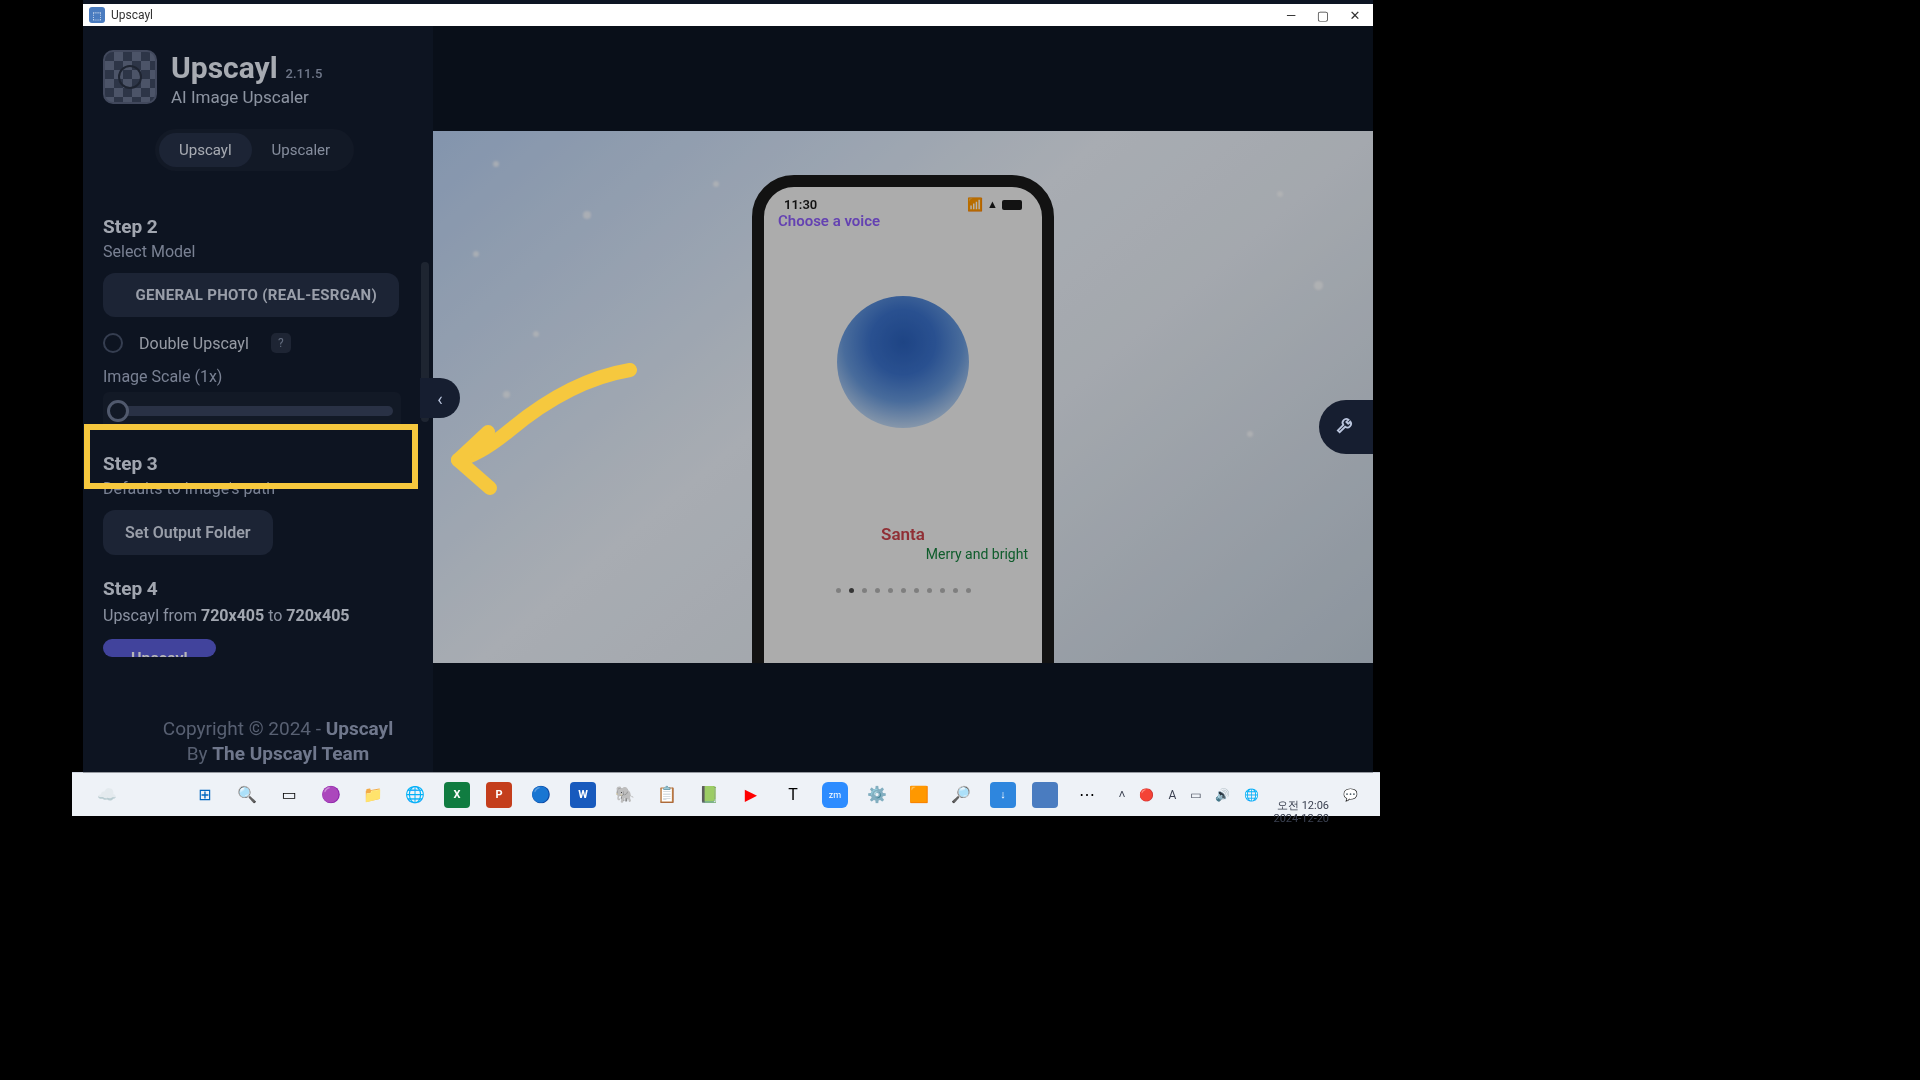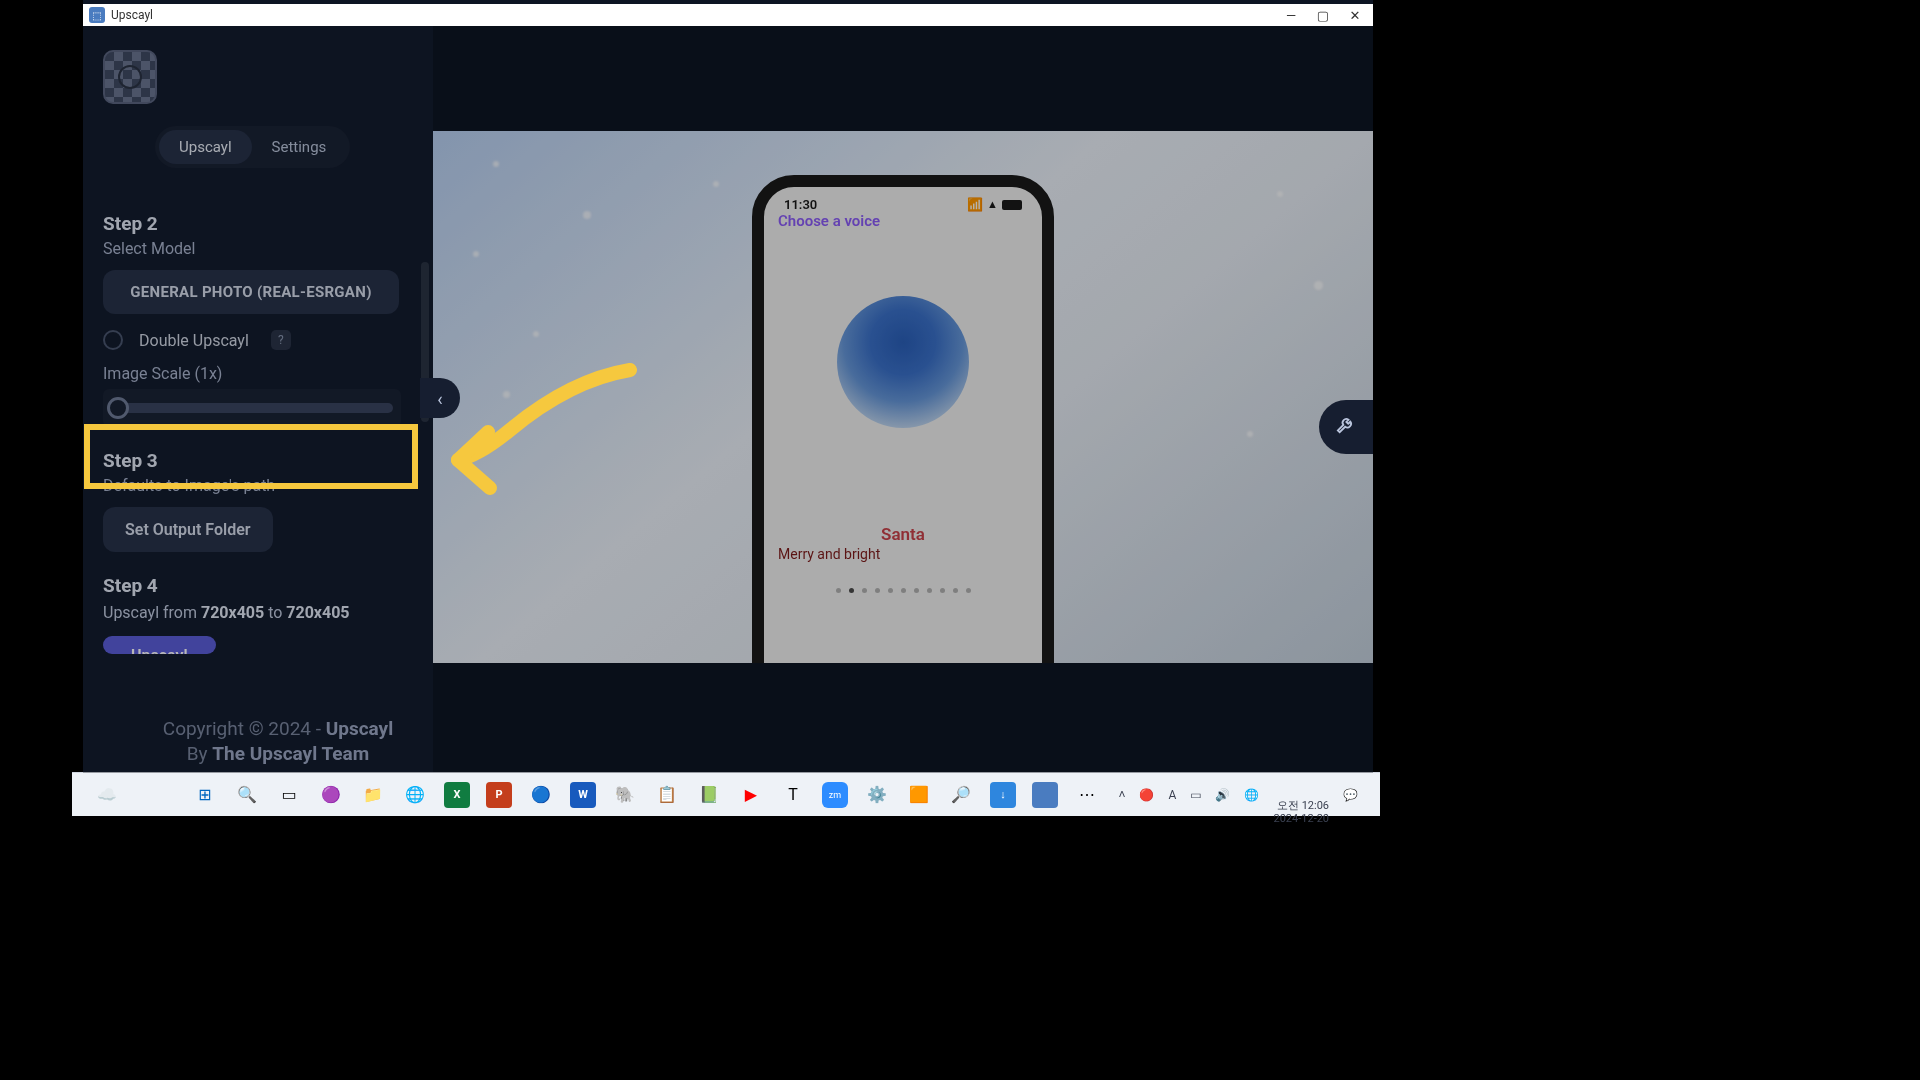--- a/index.html
+++ b/index.html
@@ -20,21 +20,21 @@
 .app-logo::after { content: ""; position: absolute; top: 50%; left: 50%; width: 20px; height: 20px; border: 2px solid #2a3345; border-radius: 50%; transform: translate(-50%, -50%); }
 .app-title { font-size: 30px; font-weight: 700; color: #e8edf7; }
 .app-version { font-size: 13px; color: #9aa6bf; font-weight: 500; margin-left: 4px; }
 .app-subtitle { font-size: 17px; color: #c3cde0; margin-top: 2px; }
 
 .tab-pill { display: inline-flex; background: #1a2335; border-radius: 22px; padding: 4px; margin-left: 52px; margin-bottom: 22px; }
 .tab-btn { padding: 8px 20px; border-radius: 18px; font-size: 15px; color: #b8c3d9; cursor: pointer; }
 .tab-btn.active { background: #27324a; color: #e8edf7; }
 
 .btn { display: inline-block; background: #27324a; color: #d5dceb; padding: 13px 22px; border-radius: 12px; font-size: 16px; font-weight: 600; cursor: pointer; }
-.btn.model { width: 296px; text-align: center; font-weight: 700; font-size: 15px; letter-spacing: 0.3px; }
+.btn.model { width: 296px; text-align: right; font-weight: 700; font-size: 15px; letter-spacing: 0.3px; }
 
 .step-head { font-size: 19px; font-weight: 700; color: #e0e7f4; margin-top: 22px; margin-bottom: 4px; }
 .step-sub { font-size: 16px; color: #a8b3cc; margin-bottom: 12px; }
 
 .row-check { display: flex; align-items: center; gap: 16px; margin-top: 16px; }
 .chk { width: 20px; height: 20px; border: 2px solid #4a5670; border-radius: 50%; }
 .help-badge { background: #2a3448; color: #8a96b0; width: 20px; height: 20px; border-radius: 5px; display: inline-flex; align-items: center; justify-content: center; font-size: 12px; margin-left: 6px; }
 
 .scale-label { font-size: 16px; color: #a8b3cc; margin-top: 14px; }
 .slider-wrap { width: 298px; height: 38px; display: flex; align-items: center; margin-top: 6px; background: #1a2335; border-radius: 6px; padding: 0 8px; }
@@ -50,21 +50,21 @@
 .footer-txt b { color: #9aa6c2; font-weight: 700; }
 
 .preview { position: absolute; top: 131px; left: 433px; right: 547px; height: 532px; background: linear-gradient(140deg, #b6cef0 0%, #d7e4f5 28%, #e9eff7 43%, #e3e9f1 60%, #c2cedb 100%); overflow: hidden; }
 .snow { position: absolute; width: 6px; height: 6px; background: rgba(255,255,255,0.65); border-radius: 50%; filter: blur(1px); }
 .phone { position: absolute; top: 44px; left: 50%; transform: translateX(-50%); width: 302px; height: 600px; background: #efefef; border: 12px solid #1a1a1a; border-radius: 42px; padding: 8px 14px; }
 .phone-status { display: flex; justify-content: space-between; align-items: center; font-size: 13px; font-weight: 600; color: #1a1a1a; margin-top: 2px; padding: 0 6px; }
 .phone-signal { display: flex; gap: 4px; align-items: center; }
 .phone-heading { text-align: left; font-size: 15px; font-weight: 600; margin-top: 0; color: #8b5cf6; }
 .voice-circle { width: 132px; height: 132px; border-radius: 50%; background: radial-gradient(circle at 50% 35%, #2a5fb8 0%, #3a70c8 30%, #6596d8 55%, #cfe0f2 85%); margin: 66px auto 0; }
 .voice-name { text-align: center; font-size: 17px; font-weight: 600; color: #c8424a; margin-top: 96px; }
-.voice-sub { text-align: left; font-size: 14px; color: #7f1d1d; margin-top: 2px; }
+.voice-sub { text-align: right; font-size: 14px; color: #15803d; margin-top: 2px; }
 .page-dots { display: flex; gap: 8px; justify-content: center; margin-top: 26px; }
 .pdot { width: 5px; height: 5px; background: #b0b0b0; border-radius: 50%; }
 .pdot.on { background: #4a4a4a; }
 .collapse-btn2 { position: absolute; top: 378px; left: 420px; width: 40px; height: 40px; background: #161e30; border-radius: 0 20px 20px 0; display: flex; align-items: center; justify-content: center; color: #bac5dd; font-size: 18px; z-index: 6; }
 
 .tools-btn { position: absolute; top: 400px; right: 547px; width: 54px; height: 54px; background: #161e30; border-radius: 27px 0 0 27px; display: flex; align-items: center; justify-content: center; color: #bac5dd; z-index: 6; }
 
 .highlight-box { position: absolute; top: 424px; left: 84px; width: 334px; height: 65px; border: 6px solid #f6c83e; z-index: 8; }
 .arrow { position: absolute; top: 360px; left: 440px; z-index: 8; }
 
@@ -97,25 +97,32 @@
 <div class="titlebar-right" style="right: 558px;">
   <div class="winbtn">―</div>
   <div class="winbtn">▢</div>
   <div class="winbtn">✕</div>
 </div>
 
 <div class="sidebar">
   <div class="side-scroll"></div>
   <div class="app-head">
     <div class="app-logo"></div>
+    <div>
+      <div>
+        <span class="app-title">Upscayl</span>
+        <span class="app-version">2.11.5</span>
+      </div>
+      <div class="app-subtitle">AI Image Upscaler</div>
+    </div>
   </div>
 
   <div class="tab-pill">
     <div class="tab-btn active">Upscayl</div>
-    <div class="tab-btn">Settings</div>
+    <div class="tab-btn">Upscaler</div>
   </div>
 
 
   <div class="step-head">Step 2</div>
   <div class="step-sub">Select Model</div>
   <div class="btn model">GENERAL PHOTO (REAL-ESRGAN)</div>
 
   <div class="row-check">
     <div class="chk"></div>
     <span>Double Upscayl</span>

